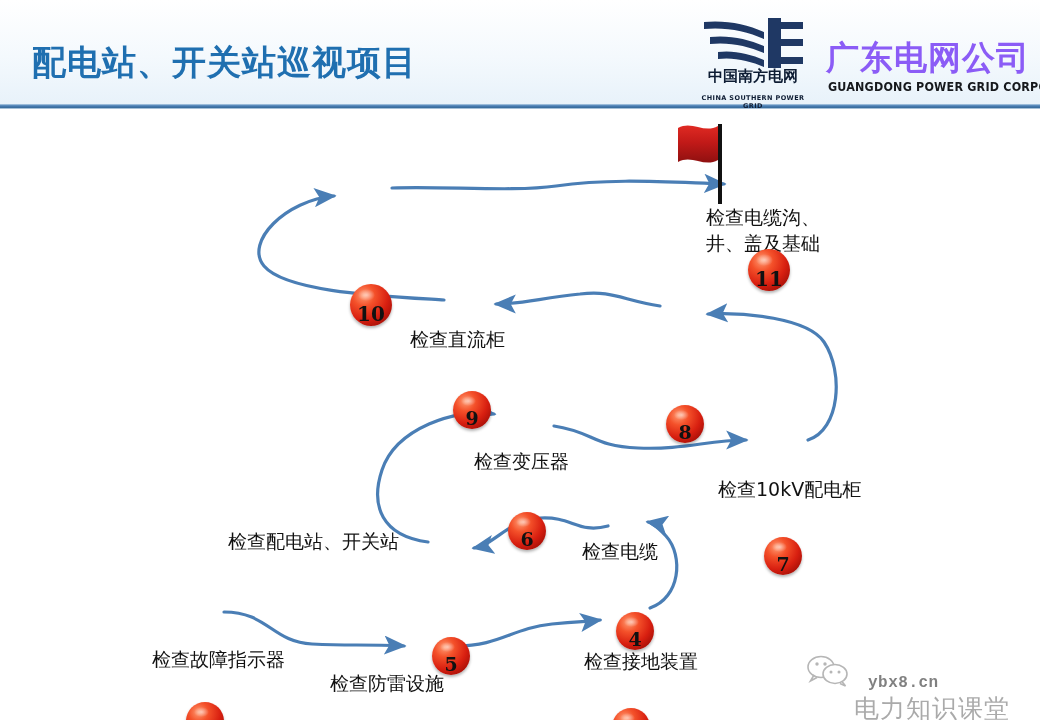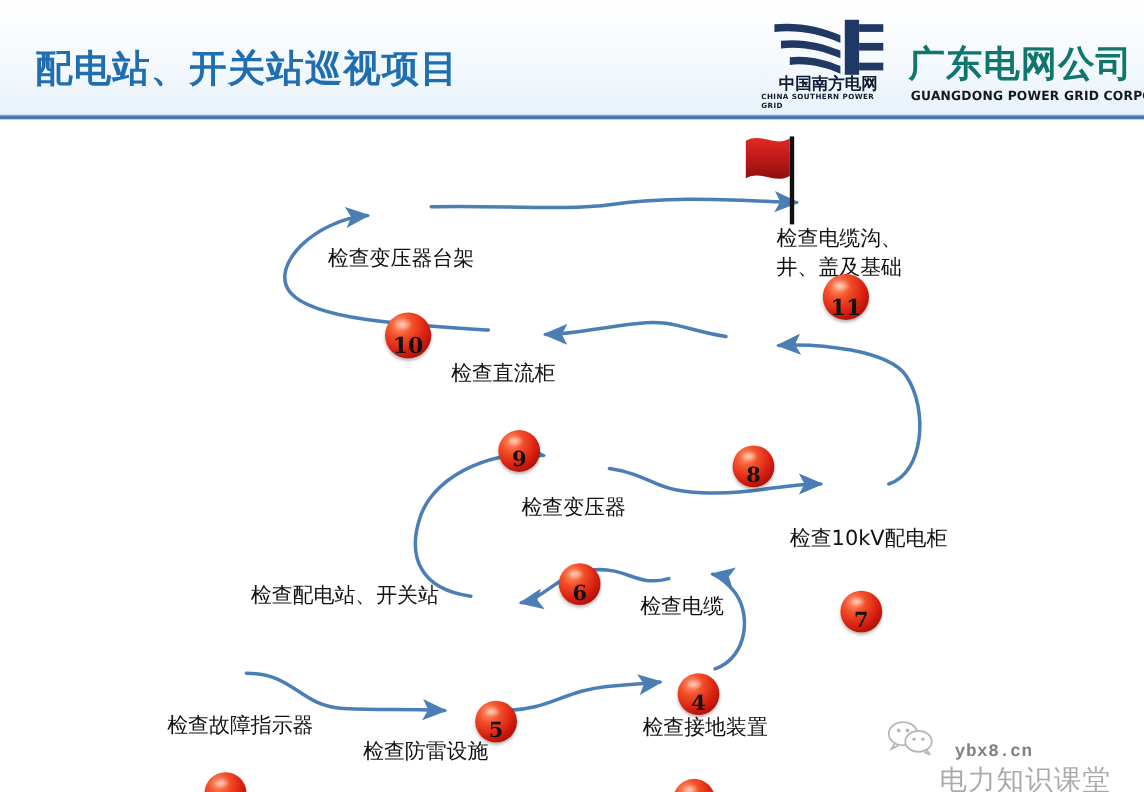--- a/index.html
+++ b/index.html
@@ -81,44 +81,44 @@
     text-align: center;
     font-size: 15px;
     font-weight: bold;
     color: #0d1c33;
     letter-spacing: 0px;
     line-height: 16px;
   }
   #logo-en-name {
     position: absolute;
     left: 0px;
-    top: 68px;
+    top: 78px;
     width: 122px;
-    text-align: left;
+    text-align: center;
     font-size: 6.5px;
     font-weight: bold;
     color: #0d1c33;
     letter-spacing: 0.4px;
     line-height: 8px;
   }
   #logo-divider {
     position: absolute;
     left: 126px;
     top: 4px;
     width: 1px;
     height: 74px;
     background: transparent;
   }
   #brand-cn {
     position: absolute;
     left: 134px;
     top: 20px;
     font-size: 33px;
     font-weight: bold;
-    color: #0f766e;
+    color: #8b5cf6;
     letter-spacing: 1px;
     white-space: nowrap;
   }
   #brand-en {
     position: absolute;
     left: 136px;
     top: 64px;
     font-size: 11.5px;
     font-weight: bold;
     color: #16181c;
@@ -354,21 +354,20 @@
     </div>
 
     <div class="node" style="left:453px; top:287px;">
       <span>9</span>
     </div>
     <div class="node-label" style="left:410px; top:222px;">检查直流柜</div>
 
     <div class="node wide" style="left:350px; top:180px;">
       <span>10</span>
     </div>
-    <div class="node-label" style="left:298px; top:118px;">检查变压器台架</div>
 
     <div class="node wide" style="left:748px; top:145px;">
       <span>11</span>
     </div>
     <div class="node-label" style="left:706px; top:100px;">检查电缆沟、
 井、盖及基础</div>
 
   </div>
 
   <div id="watermark">

